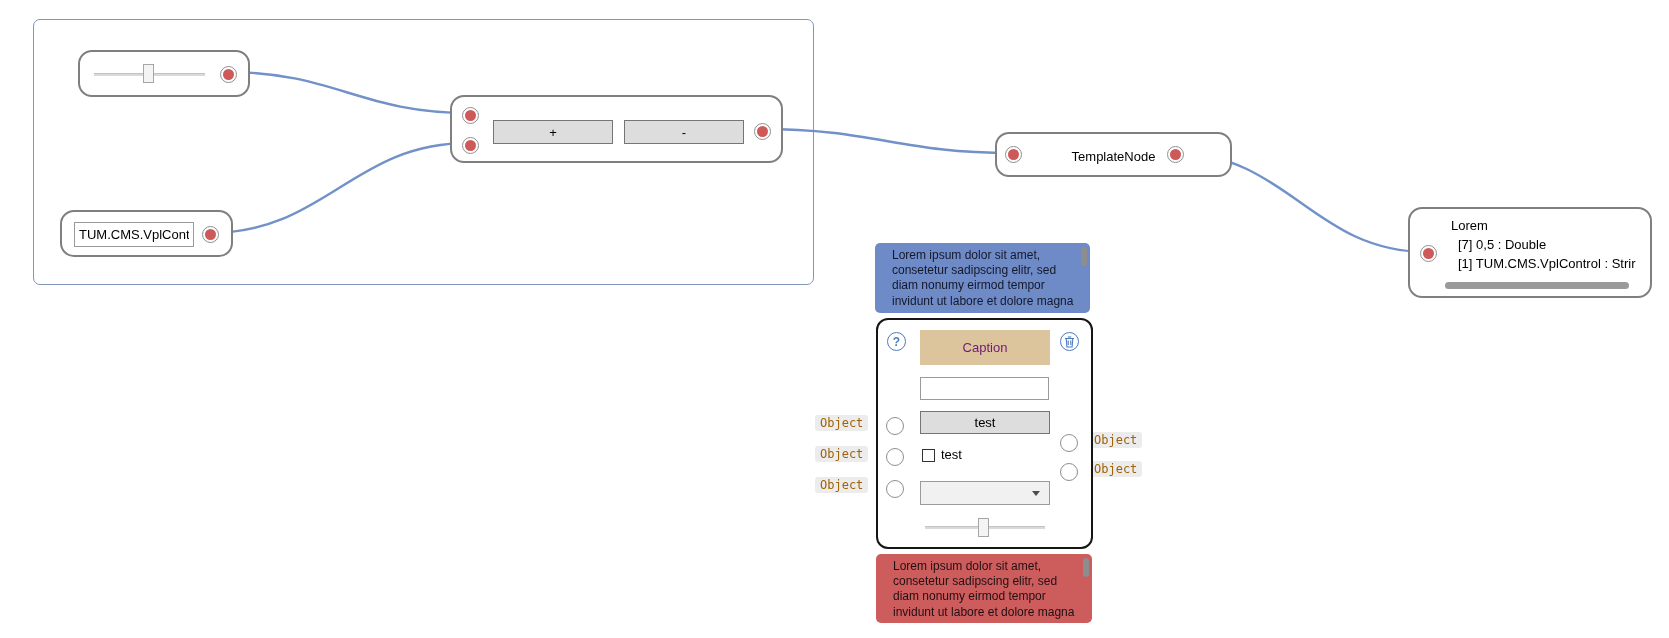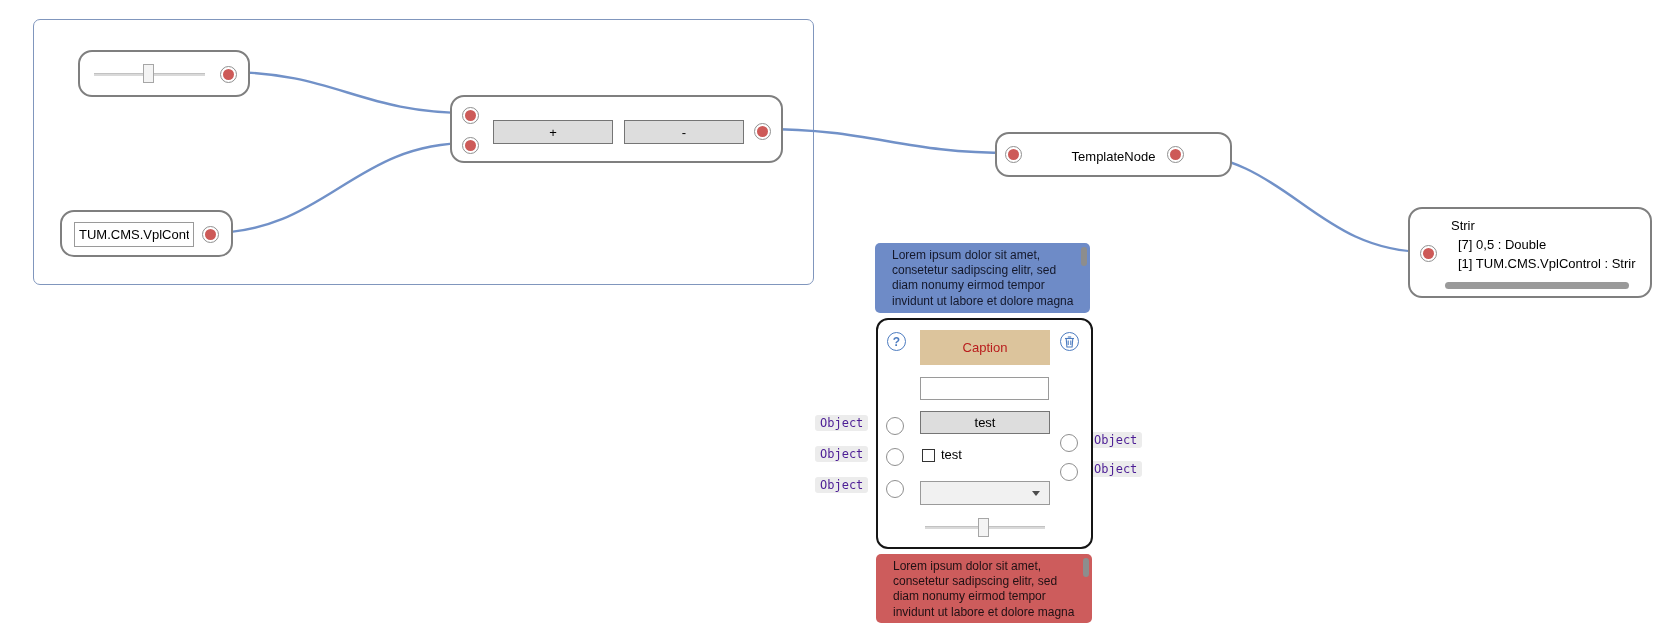--- a/index.html
+++ b/index.html
@@ -33,31 +33,31 @@
   .wpf-button { position:absolute; background:#dddddd; border:1px solid #757575;
     font-size:13px; color:#000; text-align:center; display:flex; align-items:center; justify-content:center; }
   .wpf-input { position:absolute; background:#fff; border:1px solid #9a9a9a; font-family:"Liberation Sans",sans-serif;
     font-size:13px; color:#000; padding:0 4px; outline:none; }
   .wpf-combo { position:absolute; background:#f1f1f1; border:1px solid #9a9a9a; }
   .combo-arrow { position:absolute; right:9px; top:9px; width:0; height:0;
     border-left:4px solid transparent; border-right:4px solid transparent; border-top:5px solid #4d4d4d; }
 
   
   .node-label { position:absolute; font-size:13px; color:#000; white-space:nowrap; }
-  .obj-label { position:absolute; font-family:"DejaVu Sans Mono", monospace; font-size:12px; color:#4c1d95;
+  .obj-label { position:absolute; font-family:"DejaVu Sans Mono", monospace; font-size:12px; color:#a16207;
     background:#ececec; border-radius:3px; padding:1px 5px; z-index:3; }
 
   
   .main-node { position:absolute; left:876px; top:318px; width:217px; height:231px;
     background:#fff; border:2px solid #151515; border-radius:12px; z-index:3; }
   .round-icon { position:absolute; width:19px; height:19px; border-radius:50%;
     border:1.6px solid #4d7cc0; color:#4d7cc0; display:flex; align-items:center; justify-content:center;
     font-size:12px; font-weight:bold; background:#fff; }
   .caption-box { position:absolute; left:42px; top:10px; width:130px; height:35px; background:#dcc49c;
-    display:flex; align-items:center; justify-content:center; font-size:13px; color:#b91c1c; }
+    display:flex; align-items:center; justify-content:center; font-size:13px; color:#701a75; }
   .checkbox { position:absolute; left:44px; top:129px; width:13px; height:13px;
     background:#fff; border:1px solid #333; }
   .checkbox-label { position:absolute; left:63px; top:127px; font-size:13px; color:#000; }
 
   
   .comment { position:absolute; border-radius:5px; padding:5px 17px; z-index:2; overflow:hidden; }
   .comment.blue { left:875px; top:243px; width:215px; height:70px; background:#6e8bc7; }
   .comment.red  { left:876px; top:554px; width:216px; height:69px; background:#cd5c5c; }
   .comment .line { font-size:12px; line-height:15.2px; color:#14182b; white-space:nowrap; }
   .comment.red .line { color:#201014; }
@@ -103,21 +103,21 @@
   </div>
 
   <div class="vpl-node" style="left:995px; top:132px; width:237px; height:45px;">
     <div class="port red" style="left:8px; top:12px;"></div>
     <div class="node-label" style="left:0; top:0; width:100%; height:45px; line-height:45px; text-align:center;">TemplateNode</div>
     <div class="port red" style="left:170px; top:12px;"></div>
   </div>
 
   <div class="vpl-node list-node" style="left:1408px; top:207px; width:244px; height:91px;">
     <div class="port red" style="left:10px; top:36px;"></div>
-    <div class="node-label" style="left:41px; top:9px;">Strir</div>
+    <div class="node-label" style="left:41px; top:9px;">Lorem</div>
     <div class="node-label" style="left:48px; top:28px;">[7] 0,5 : Double</div>
     <div class="node-label" style="left:48px; top:47px;">[1] TUM.CMS.VplControl : Strir</div>
     <div class="h-scroll-thumb"></div>
   </div>
 
   <div class="comment blue">
     <div class="line">Lorem ipsum dolor sit amet,</div>
     <div class="line">consetetur sadipscing elitr, sed</div>
     <div class="line">diam nonumy eirmod tempor</div>
     <div class="line">invidunt ut labore et dolore magna</div>

